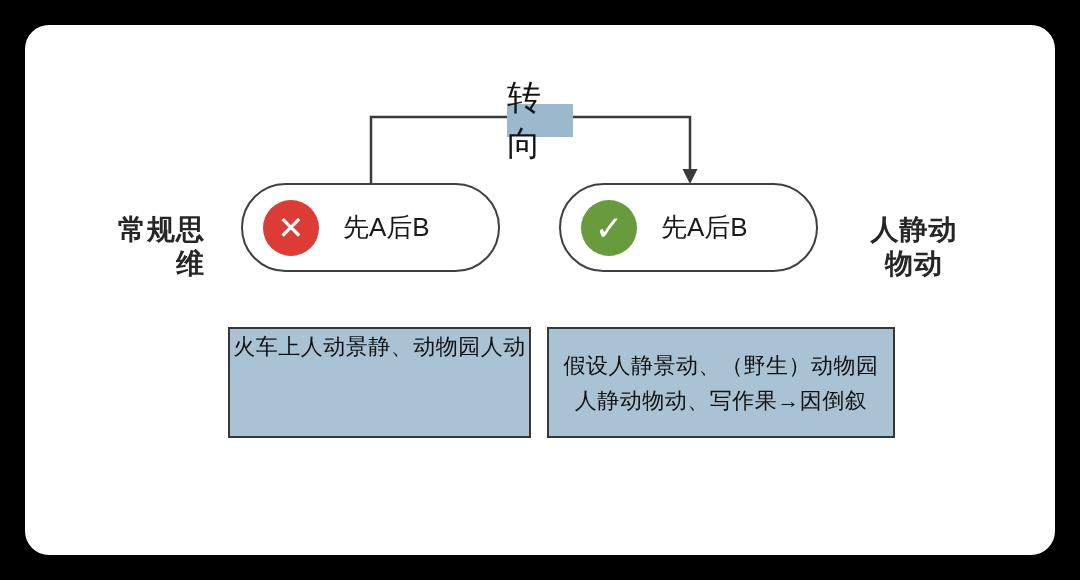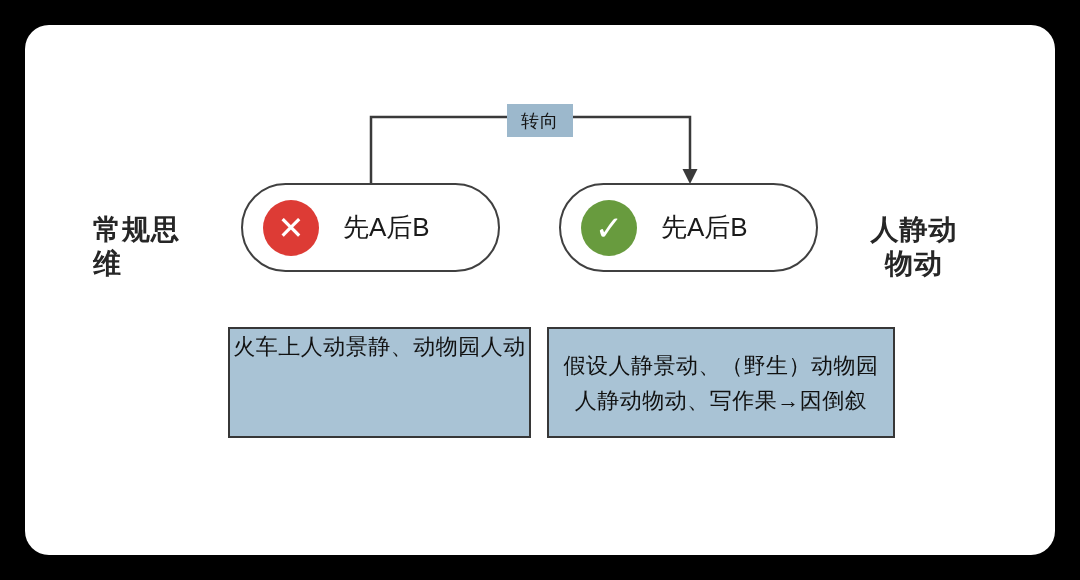--- a/index.html
+++ b/index.html
@@ -9,27 +9,27 @@
   }
   .stage{position:absolute;left:0;top:0;width:1080px;height:580px;}
   .card{
     position:absolute;left:25px;top:25px;width:1030px;height:530px;
     background:#ffffff;border-radius:24px;
   }
   .connector{position:absolute;left:0;top:0;width:1080px;height:580px;pointer-events:none;}
   .transition-label{
     position:absolute;left:507px;top:104px;width:66px;height:33px;
     background:#9cb8cc;display:flex;align-items:center;justify-content:center;
-    font-size:18px;color:#141414;letter-spacing:1px;
+    font-size:34px;color:#141414;letter-spacing:1px;
   }
   .side-label{
     position:absolute;top:213px;height:34px;line-height:34px;
     font-size:28px;font-weight:700;color:#262626;letter-spacing:1px;
   }
-  .side-label.left{left:93px;width:112px;text-align:left;}
+  .side-label.left{left:93px;width:112px;text-align:right;}
   .side-label.right{left:858px;width:112px;text-align:center;}
   .pill{
     position:absolute;top:183px;height:89px;box-sizing:border-box;
     border:2px solid #404040;border-radius:45px;background:#fff;
     display:flex;align-items:center;padding-left:20px;gap:24px;
   }
   .pill.left{left:241px;width:259px;}
   .pill.right{left:559px;width:259px;}
   .badge{
     width:56px;height:56px;border-radius:50%;flex:0 0 auto;

